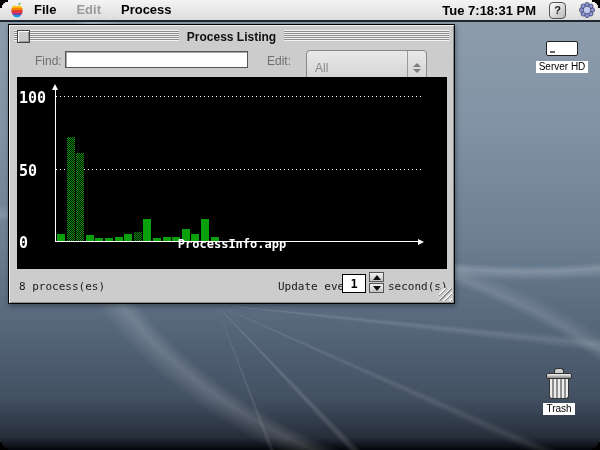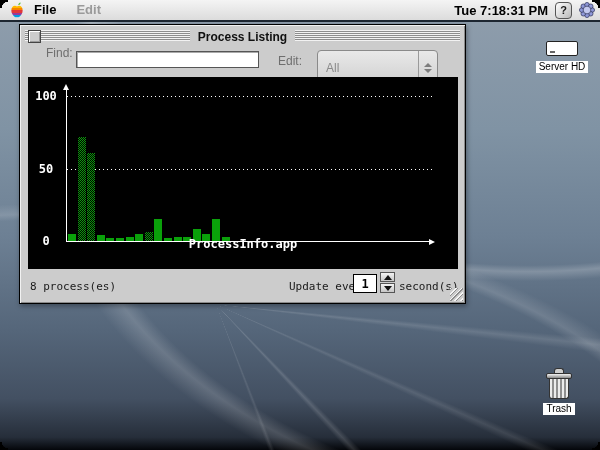--- a/index.html
+++ b/index.html
@@ -6,21 +6,21 @@
   body{width:600px;height:450px;overflow:hidden;font-family:"Liberation Sans",sans-serif;
        -webkit-font-smoothing:none;}
   #screen{position:relative;width:600px;height:450px;background:#8193a3;overflow:hidden;}
 
   
   .menubar{position:absolute;left:0;top:0;width:600px;height:20px;background:linear-gradient(180deg,#f4f4f4,#dcdcdc);
            display:flex;align-items:center;z-index:30;}
   .menu-item{font-size:13px;font-weight:bold;color:#000;padding:0 10px;line-height:20px;}
   .menu-item.disabled{color:#9a9a9a;}
   .apple{margin-left:10px;width:14px;height:16px;display:block;}
-  .mb-right{margin-left:auto;display:flex;align-items:center;gap:7px;margin-right:5px;}
+  .mb-right{margin-left:auto;display:flex;align-items:center;gap:13px;margin-right:5px;}
   .clock{font-size:13px;font-weight:bold;color:#000;white-space:nowrap;}
   .help-box{width:15px;height:15px;border:1px solid #555;border-radius:4px;
             background:linear-gradient(135deg,#ffffff,#b9b9b9);display:flex;align-items:center;justify-content:center;
             font-size:11px;font-weight:bold;color:#1a1a1a;}
   .corner{position:absolute;width:8px;height:8px;z-index:60;}
   .corner.tl{left:0;top:0;background:radial-gradient(circle at 100% 100%,transparent 6px,#000 6.5px);}
   .corner.tr{right:0;top:0;background:radial-gradient(circle at 0 100%,transparent 6px,#000 6.5px);}
   .corner.bl{left:0;bottom:0;background:radial-gradient(circle at 100% 0,transparent 6px,#000 6.5px);}
   .corner.br{right:0;bottom:0;background:radial-gradient(circle at 0 0,transparent 6px,#000 6.5px);}
 
@@ -42,21 +42,21 @@
   .hd-icon{width:30px;height:13px;margin:0 auto;background:#fff;border:1px solid #222;border-radius:2px;position:relative;}
   .hd-icon::after{content:"";position:absolute;left:3px;bottom:2px;width:5px;height:2px;background:#666;}
   .trash-icon{width:26px;height:30px;margin:0 auto;position:relative;}
   .trash-handle{width:8px;height:4px;margin:0 auto;border:1px solid #333;border-bottom:none;border-radius:3px 3px 0 0;background:#cfcfcf;}
   .trash-lid{width:24px;height:4px;margin:0 auto;background:linear-gradient(180deg,#f2f2f2,#8a8a8a);border:1px solid #333;border-radius:2px;}
   .trash-body{width:18px;height:19px;margin:0 auto;border:1px solid #333;border-top:none;border-radius:0 0 3px 3px;
               background:repeating-linear-gradient(90deg,#ececec 0 2px,#8f8f8f 2px 4px);}
 
   
   .window{position:absolute;left:8px;top:24px;width:447px;height:280px;background:#cccccc;border:1px solid #000;
-          box-sizing:border-box;box-shadow:inset 1px 1px 0 #f2f2f2, inset -1px -1px 0 #8a8a8a, 1px 2px 5px rgba(0,0,0,.35);z-index:20;margin-left:11px;}
+          box-sizing:border-box;box-shadow:inset 1px 1px 0 #f2f2f2, inset -1px -1px 0 #8a8a8a, 1px 2px 5px rgba(0,0,0,.35);z-index:20;}
   .titlebar{position:absolute;left:1px;top:1px;right:1px;height:19px;background:#ccc;}
   .stripes{position:absolute;left:4px;right:4px;top:4px;bottom:4px;
            background:repeating-linear-gradient(180deg,#f2f2f2 0 1px,#8d8d8d 1px 2px);}
   .closebox{position:absolute;left:7px;top:4px;width:11px;height:11px;background:#ccc;border:1px solid #444;
             box-shadow:inset 1px 1px 0 #fff, inset -1px -1px 0 #999;}
   .wtitle{position:absolute;left:0;right:0;top:0;height:19px;text-align:center;line-height:19px;}
   .wtitle span{display:inline-block;background:#ccc;padding:0 8px;font-size:12px;font-weight:bold;color:#111;}
 
   
   .tb-label{position:absolute;font-size:12px;color:#6e6e6e;}
@@ -67,21 +67,21 @@
   .popup .val{flex:1;font-size:12px;color:#8a8a8a;padding-left:8px;line-height:17px;}
   .popup .arrows{width:18px;height:100%;border-left:1px solid #9a9a9a;display:flex;flex-direction:column;align-items:center;justify-content:center;gap:2px;}
   .tri-up{width:0;height:0;border-left:4px solid transparent;border-right:4px solid transparent;border-bottom:4px solid #7d7d7d;}
   .tri-dn{width:0;height:0;border-left:4px solid transparent;border-right:4px solid transparent;border-top:4px solid #7d7d7d;}
 
   
   .chart{position:absolute;left:8px;top:52px;width:430px;height:192px;background:#000;overflow:hidden;
          font-family:"DejaVu Sans Mono",monospace;color:#fff;}
   .c-title{position:absolute;left:0;right:0;top:2px;text-align:center;font-size:12px;font-weight:bold;}
   .c-xlabel{position:absolute;left:0;right:0;top:160px;text-align:center;font-size:12px;font-weight:bold;}
-  .ytick{position:absolute;left:2px;width:32px;text-align:center;font-size:12px;font-weight:bold;}
+  .ytick{position:absolute;left:2px;width:32px;text-align:left;font-size:15px;font-weight:bold;}
   .dotline{position:absolute;left:39px;width:365px;height:1px;
            background:repeating-linear-gradient(90deg,#fff 0 1px,transparent 1px 4px);}
   .yaxis{position:absolute;left:38px;top:12px;width:1px;height:152px;background:#fff;}
   .yarrow{position:absolute;left:35px;top:7px;width:0;height:0;border-left:3.5px solid transparent;border-right:3.5px solid transparent;border-bottom:6px solid #fff;}
   .xaxis{position:absolute;left:38px;top:164px;width:366px;height:1px;background:#fff;}
   .xarrow{position:absolute;left:401px;top:161.5px;width:0;height:0;border-top:3.5px solid transparent;border-bottom:3.5px solid transparent;border-left:6px solid #fff;}
   .bar{position:absolute;width:8px;}
   .bar.solid{background:#0aa00a;}
   .bar.dither{background:repeating-conic-gradient(#0c9a0c 0% 25%,#000 0% 50%);background-size:2px 2px;}
 
@@ -119,20 +119,21 @@
           <stop offset="0.69" stop-color="#973999"></stop>
             <stop offset="0.85" stop-color="#973999"></stop>
           <stop offset="0.85" stop-color="#009CDF"></stop>
             <stop offset="1" stop-color="#009CDF"></stop>
         </linearGradient>
       </defs>
       <path fill="url(#rb)" d="M8.3 3.1C8.1 1.9 9.2 0.6 10.6 0.4c0.2 1.3-1 2.7-2.3 2.7zM7 4.6C5.9 3.4 3.6 3.4 2.4 4.9 0.9 6.7 1.1 9.9 2.3 12.1c1 1.9 2.3 3.2 3.6 3.2 0.6 0 0.8-0.3 1.1-0.3 0.3 0 0.5 0.3 1.1 0.3 1.3 0 2.6-1.3 3.6-3.2 1.2-2.2 1.4-5.4-0.1-7.2C10.4 3.4 8.1 3.4 7 4.6z"></path>
     </svg>
     <span class="menu-item">File</span>
     <span class="menu-item disabled">Edit</span>
+    <span class="menu-item">Process</span>
     <div class="mb-right">
       <span class="clock">Tue 7:18:31 PM</span>
       <span class="help-box">?</span>
       <svg width="16" height="16" viewBox="0 0 14 14">
         <g stroke="#3a3f66" stroke-width="0.7" fill="#8f98d8">
           <circle cx="11.6" cy="7" r="2"></circle>
             <circle cx="10.25" cy="10.25" r="2"></circle>
             <circle cx="7" cy="11.6" r="2"></circle>
           <circle cx="3.75" cy="10.25" r="2"></circle>
             <circle cx="2.4" cy="7" r="2"></circle>
@@ -162,21 +163,21 @@
     <div class="label">Server HD</div>
   </div>
 
   <div class="window">
     <div class="titlebar">
       <div class="stripes"></div>
       <div class="wtitle"><span>Process Listing</span></div>
       <div class="closebox"></div>
     </div>
 
-    <span class="tb-label" style="left:26px;top:21px;text-align:center;">Find:</span>
+    <span class="tb-label" style="left:26px;top:29px;text-align:center;">Find:</span>
     <input class="find-input" type="text" value="" style="">
     <span class="tb-label" style="left:258px;top:29px;">Edit:</span>
     <div class="popup">
       <span class="val">All</span>
       <span class="arrows">
           <span class="tri-up"></span>
           <span class="tri-dn"></span>
         </span>
     </div>
 

